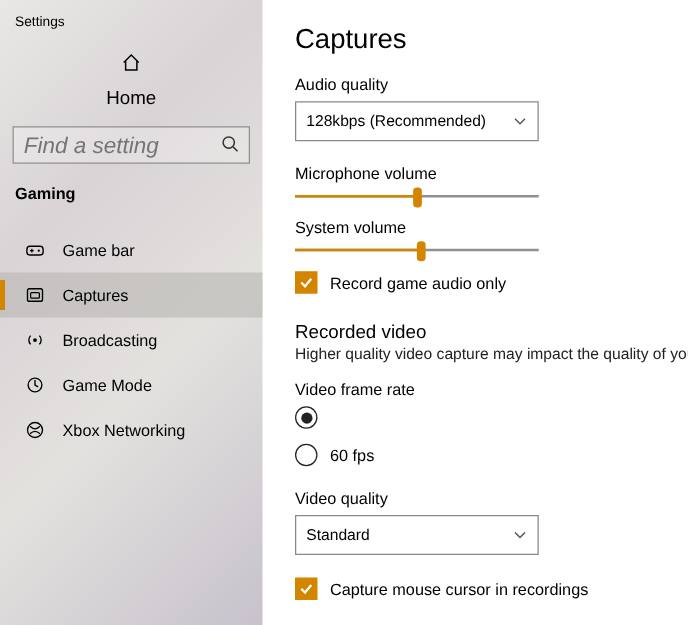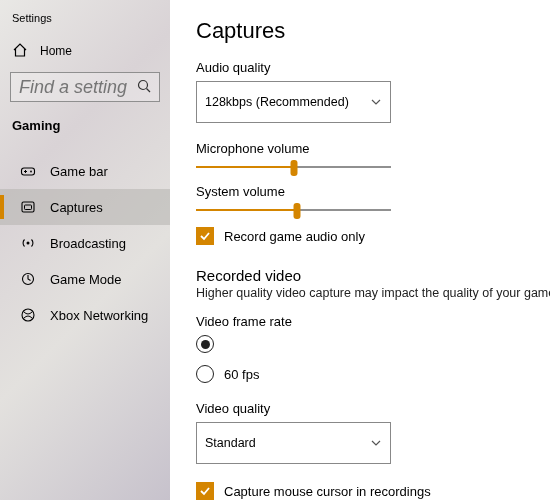--- a/index.html
+++ b/index.html
@@ -8,38 +8,39 @@
     font-family: "Segoe UI", Arial, sans-serif;
     font-size: 13px;
     color: #000;
     width: 550px;
     height: 500px;
     overflow: hidden;
     background: #fff;
   }
   .app { display: flex; height: 100%; }
   .sidebar {
-    width: 170px;
+    width: 210px;
     height: 100%;
     background: linear-gradient(135deg, #e9e8e5 0%, #d9d3d6 30%, #e3e1de 60%, #c7c2cc 100%);
     padding: 8px 0 0 0;
     position: relative;
   }
   .title {
     font-size: 11px;
     padding: 4px 12px 10px 12px;
     color: #000;
   }
   .home {
     display: flex;
-    align-items: flex-end;
+    align-items: center;
     padding: 8px 12px;
     gap: 12px;
-    font-size: 12px;
-    cursor: pointer;
+    font-size: 15px;
+    cursor: pointer;
+    flex-direction: column;
   }
   .search {
     margin: 6px 10px 12px 10px;
     position: relative;
   }
   .search input {
     width: 100%;
     height: 30px;
     border: 1px solid #8f8f8f;
     background: rgba(255,255,255,0.25);
@@ -92,21 +93,21 @@
     font-size: 22px;
     font-weight: 400;
     margin: 0 0 16px 0;
   }
   .label {
     font-size: 13px;
     margin-bottom: 6px;
   }
   .select {
     width: 195px;
-    height: 42px;
+    height: 32px;
     border: 1px solid #888;
     display: flex;
     align-items: center;
     justify-content: space-between;
     padding: 0 8px;
     font-size: 12.5px;
     cursor: pointer;
     margin-bottom: 18px;
   }
   .chev svg { display:block; }

